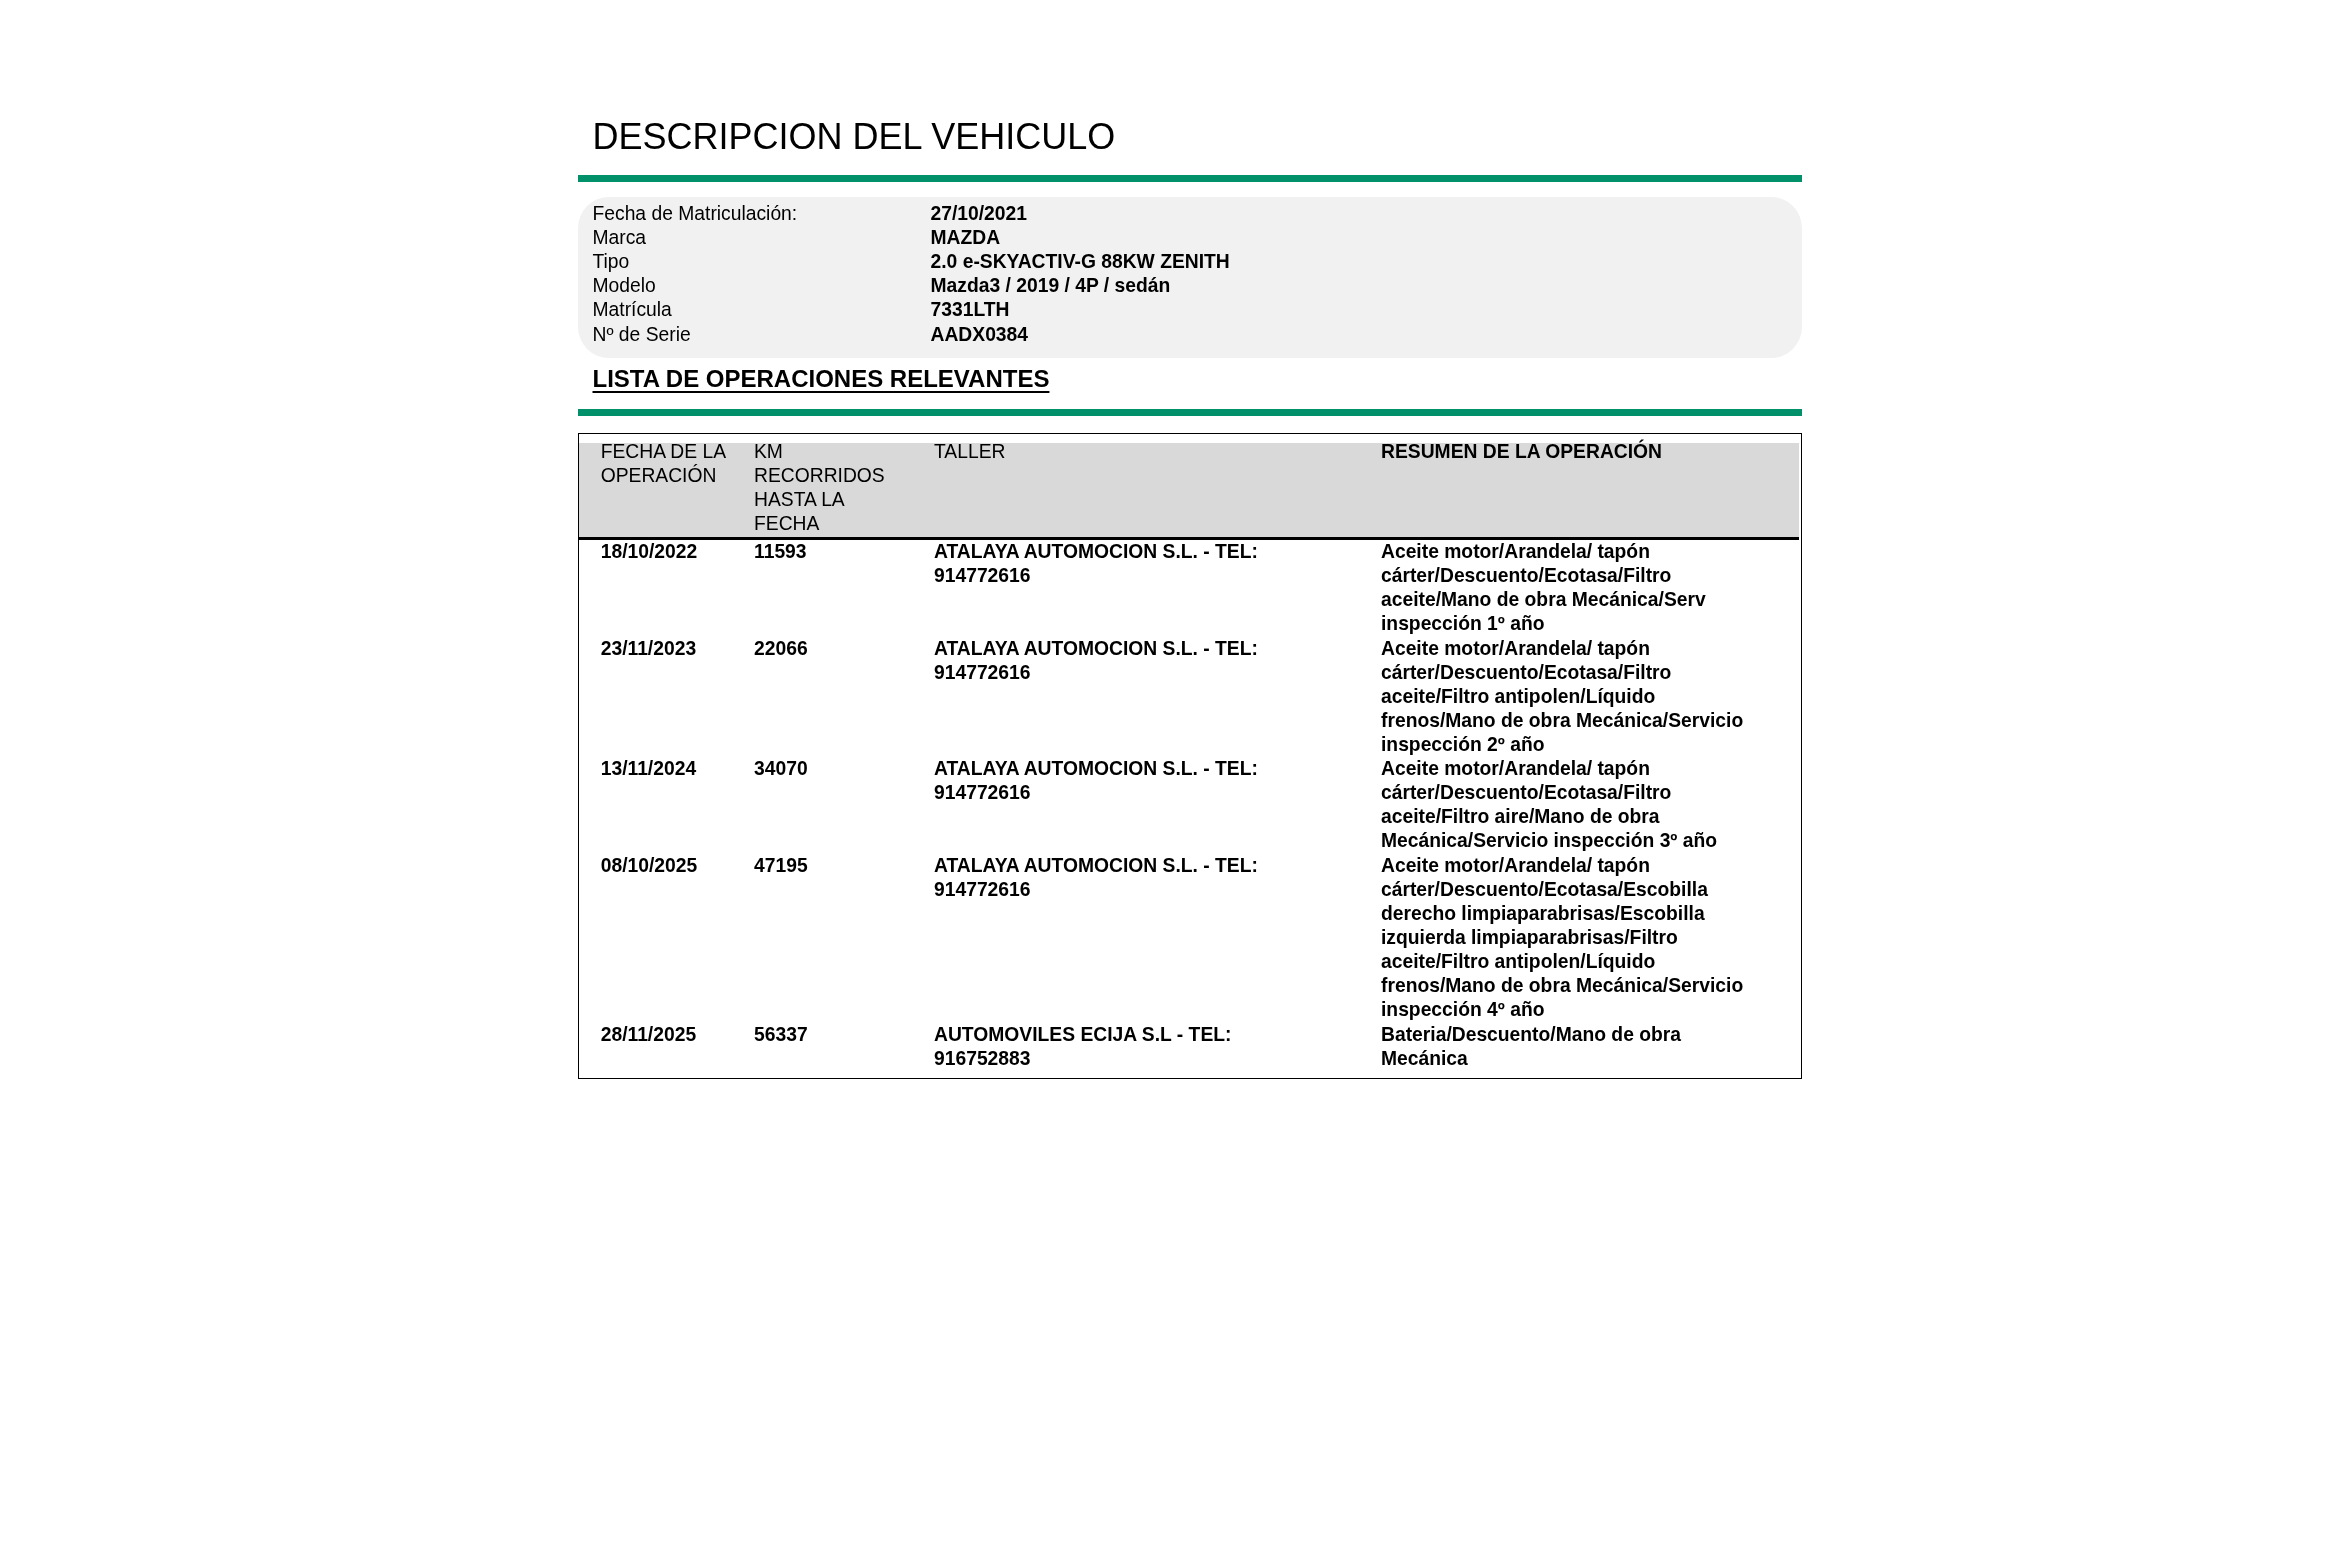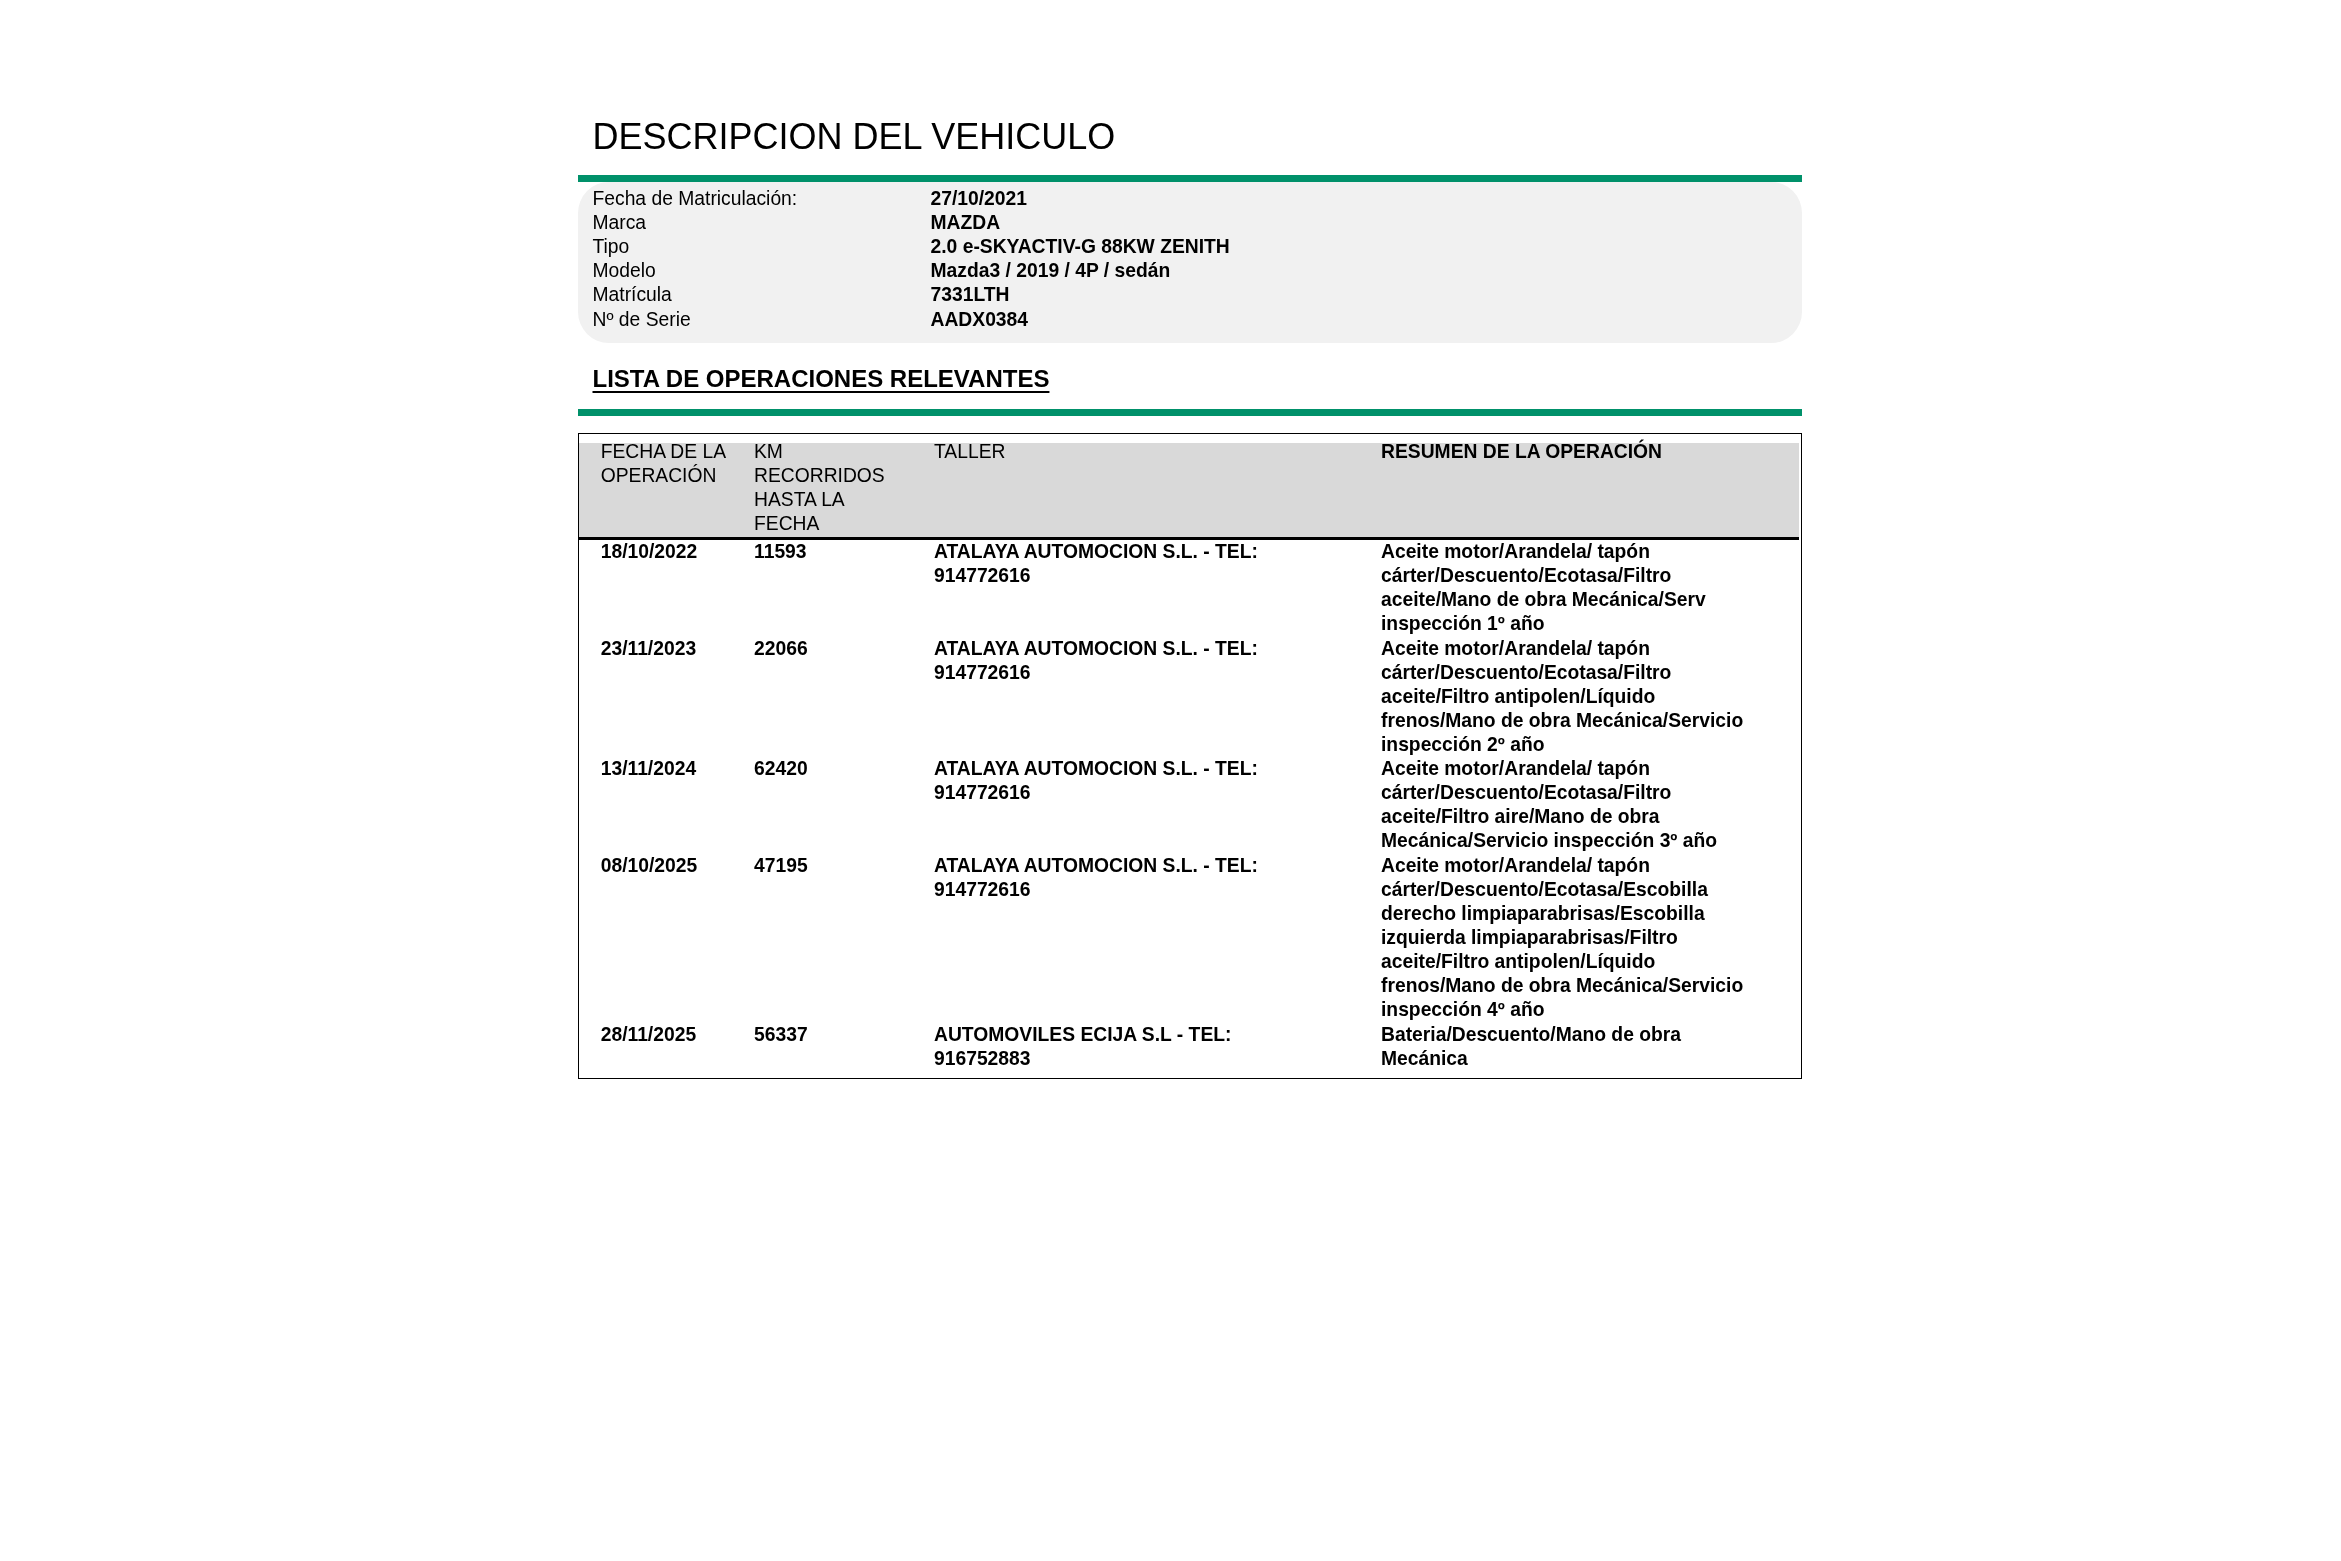--- a/index.html
+++ b/index.html
@@ -2,21 +2,21 @@
 <html style="font-size:9.7px"><head>
 <meta charset="utf-8">
 <style>
   html, body { margin:0; padding:0; background:#ffffff; }
   body { width:2342px; height:1562px; position:relative; font-family:"Liberation Sans", sans-serif; color:#000; overflow:hidden; }
   .page { position:absolute; left:578px; top:0; width:1224px; }
   .title { position:absolute; left:14.5px; top:68px; font-size:36px; font-weight:normal; letter-spacing:0; white-space:nowrap;margin-top:48px; }
   .green-bar { position:absolute; left:0; width:1224px; height:7.2px; background:#00916a; }
   .bar1 { top:175px; }
   .bar2 { top:409px; }
-  .info-box { position:absolute; left:0; top:182px; width:1224px; height:161px; background:#f1f1f1;border-radius:31px; }
+  .info-box { position:absolute; left:0; top:197px; width:1224px; height:161px; background:#f1f1f1;border-radius:31px; }
   .info-row { position:absolute; left:14.5px; height:24px; font-size:19.3px; line-height:24px; white-space:nowrap; }
   .info-label { position:absolute; left:0; top:0; }
   .info-value { position:absolute; left:338px; top:0; font-weight:bold; }
   .section-title { position:absolute; left:14.5px; top:365px; font-size:24px; font-weight:bold; text-decoration:underline; text-underline-offset:3.6px; text-decoration-thickness:2.4px; white-space:nowrap; }
   .ops-table { position:absolute; left:0; top:433px; width:1224px; height:646px; border:1.8px solid #000; box-sizing:border-box; }
   .thead { position:absolute; left:0; top:8.5px; width:1220px; height:94px; background:#d9d9d9; border-bottom:3px solid #000; }
   .th { position:absolute; top:-2.4px; font-size:19.3px; line-height:24px; font-weight:normal; }
   .tbody { position:absolute; left:0; top:106px; width:1220px; }
   .tr { position:absolute; left:0; width:1220px; }
   .td { position:absolute; top:0; font-size:19.3px; line-height:24px; font-weight:bold; }
@@ -113,21 +113,21 @@
           <span class="line">Aceite motor/Arandela/ tapón</span>
           <span class="line">cárter/Descuento/Ecotasa/Filtro</span>
           <span class="line">aceite/Filtro antipolen/Líquido</span>
           <span class="line">frenos/Mano de obra Mecánica/Servicio</span>
           <span class="line">inspección 2º año</span>
         </div>
       </div>
 
       <div class="tr" style="top:217px">
         <div class="td c1">13/11/2024</div>
-        <div class="td c2">62420</div>
+        <div class="td c2">34070</div>
         <div class="td c3">
           <span class="line">ATALAYA AUTOMOCION S.L. - TEL:</span>
           <span class="line">914772616</span>
         </div>
         <div class="td c4">
           <span class="line">Aceite motor/Arandela/ tapón</span>
           <span class="line">cárter/Descuento/Ecotasa/Filtro</span>
           <span class="line">aceite/Filtro aire/Mano de obra</span>
           <span class="line">Mecánica/Servicio inspección 3º año</span>
         </div>

